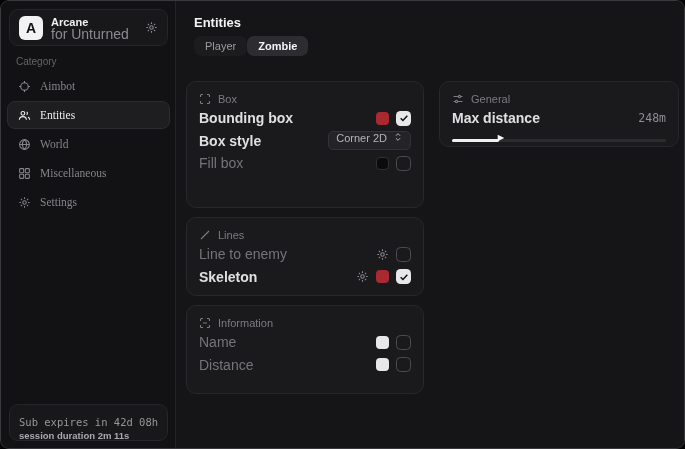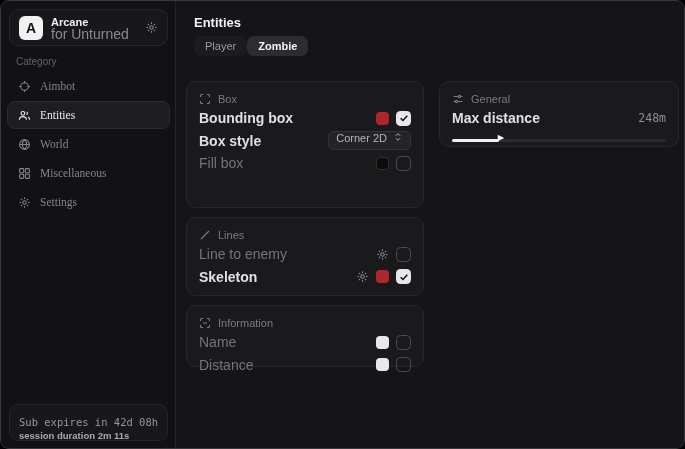--- a/index.html
+++ b/index.html
@@ -53,21 +53,21 @@
     background:#1c1c1f; cursor:pointer;
   }
   .tab.active { background:#2d2d31; color:#f4f4f6; font-weight:bold; }
   .card {
     position:absolute; background:#1a1a1d; border:1px solid #28282c;
     border-radius:10px; padding:9px 12px;
   }
   .card-box     { left:10px;  top:80px;  width:238px; height:127px; }
   .card-general { left:263px; top:80px;  width:240px; height:66px;  }
   .card-lines   { left:10px;  top:216px; width:238px; height:79px;  }
-  .card-info    { left:10px;  top:304px; width:238px; height:62px;  }
+  .card-info    { left:10px;  top:304px; width:238px; height:89px;  }
   .card-head { display:flex; align-items:center; gap:7px; color:#7b7b81; font-size:11px; height:16px; }
   .row { display:flex; align-items:center; justify-content:space-between; height:22.5px; }
   .row-label { font-size:14px; color:#e0e0e3; font-weight:bold; }
   .row-label.dim { color:#74747a; font-weight:normal; }
   .controls { display:flex; align-items:center; gap:7px; }
   .swatch { width:13px; height:13px; border-radius:4px; flex:none; cursor:pointer; }
   .swatch.red   { background:#a8292f; }
   .swatch.black { background:#0b0b0c; border:1px solid #303034; }
   .swatch.white { background:#e8e8ea; }
   .checkbox {

